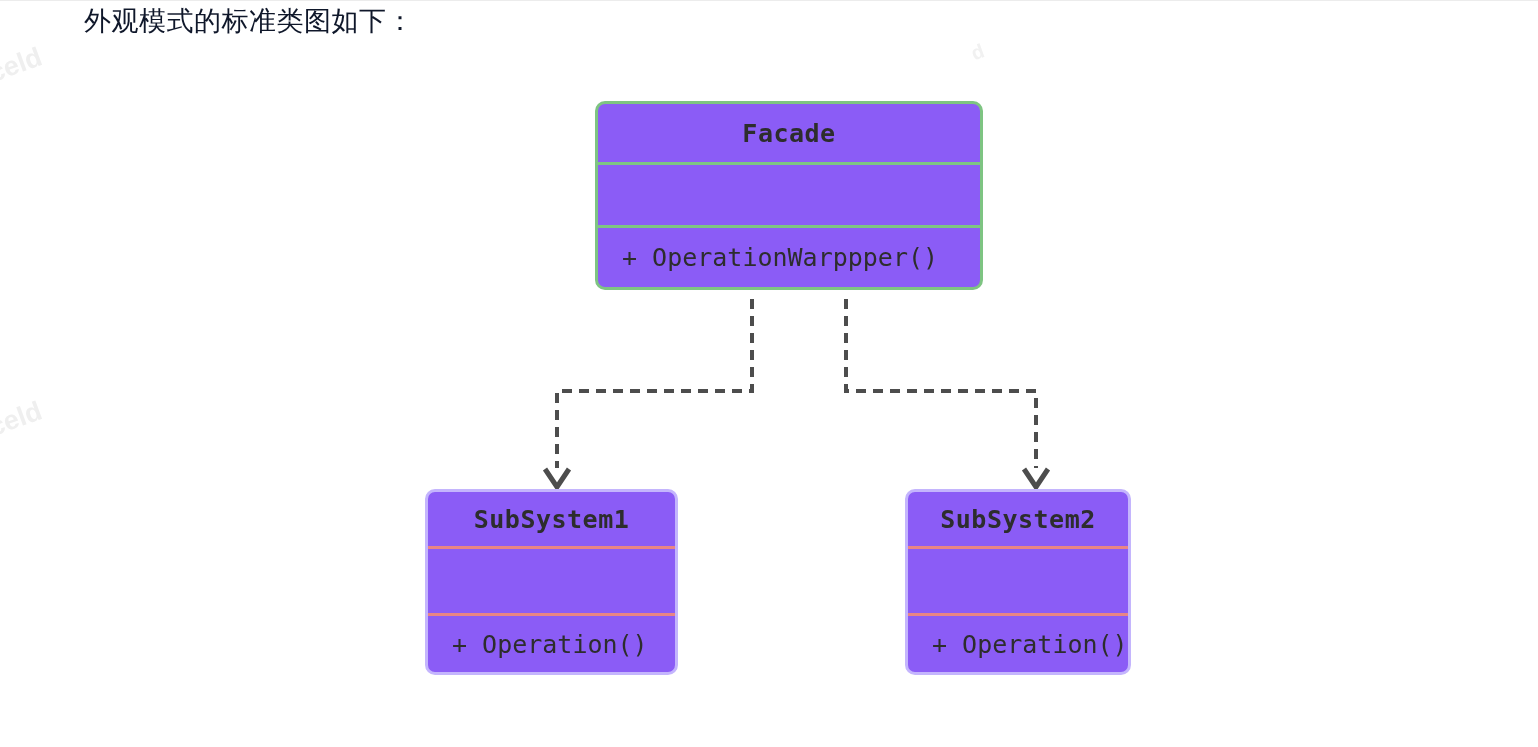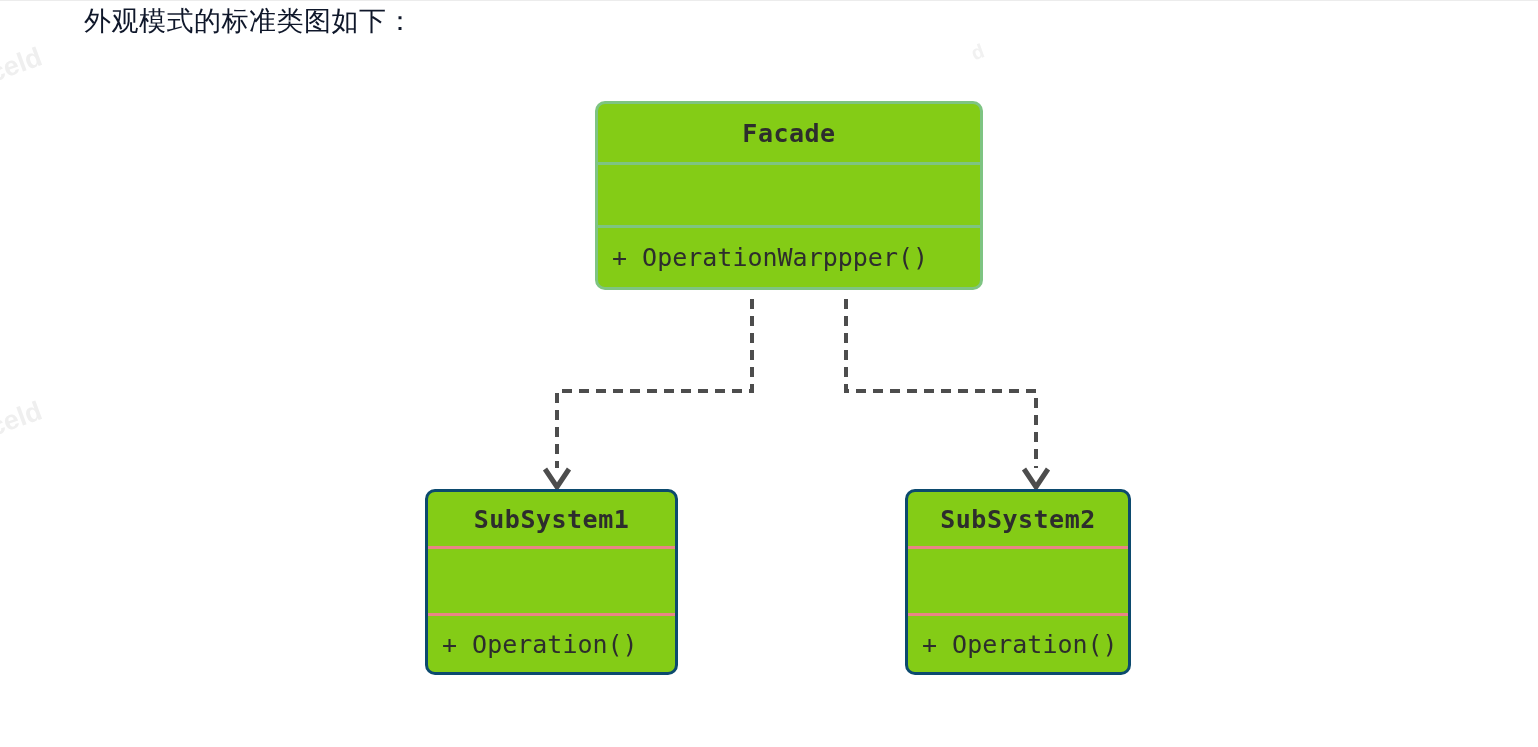--- a/index.html
+++ b/index.html
@@ -46,45 +46,45 @@
   .connector-layer {
     position: absolute;
     left: 0; top: 0;
     width: 1538px;
     height: 747px;
     pointer-events: none;
   }
 
   .uml-class {
     position: absolute;
-    background: #84cc16;
+    background: #8b5cf6;
     border-radius: 10px;
     box-sizing: border-box;
     color: #2d2d2d;
   }
   .uml-class.green { border: 3px solid #7ec482; }
-  .uml-class.red   { border: 3px solid #0c4a6e; }
+  .uml-class.red   { border: 3px solid #c4b5fd; }
   .uml-class.green .uml-attrs,
   .uml-class.green .uml-methods { border-top: 3px solid #7ec482; }
   .uml-class.red .uml-attrs,
   .uml-class.red .uml-methods { border-top: 3px solid #e98585; }
 
   .uml-name {
     display: flex;
     align-items: center;
     justify-content: center;
     font-weight: 700;
     font-size: 25px;
     letter-spacing: 0.5px;
   }
   .uml-attrs { }
   .uml-methods {
     display: flex;
     align-items: center;
-    padding: 0 14px;
+    padding: 0 24px;
     font-size: 25px;
     white-space: nowrap;
   }
   
   .uml-class.facade .uml-name    { height: 58px; }
   .uml-class.facade .uml-attrs   { height: 60px; }
   .uml-class.facade .uml-methods { height: 59px; }
   
   .uml-class.subsystem .uml-name    { height: 54px; }
   .uml-class.subsystem .uml-attrs   { height: 64px; }

